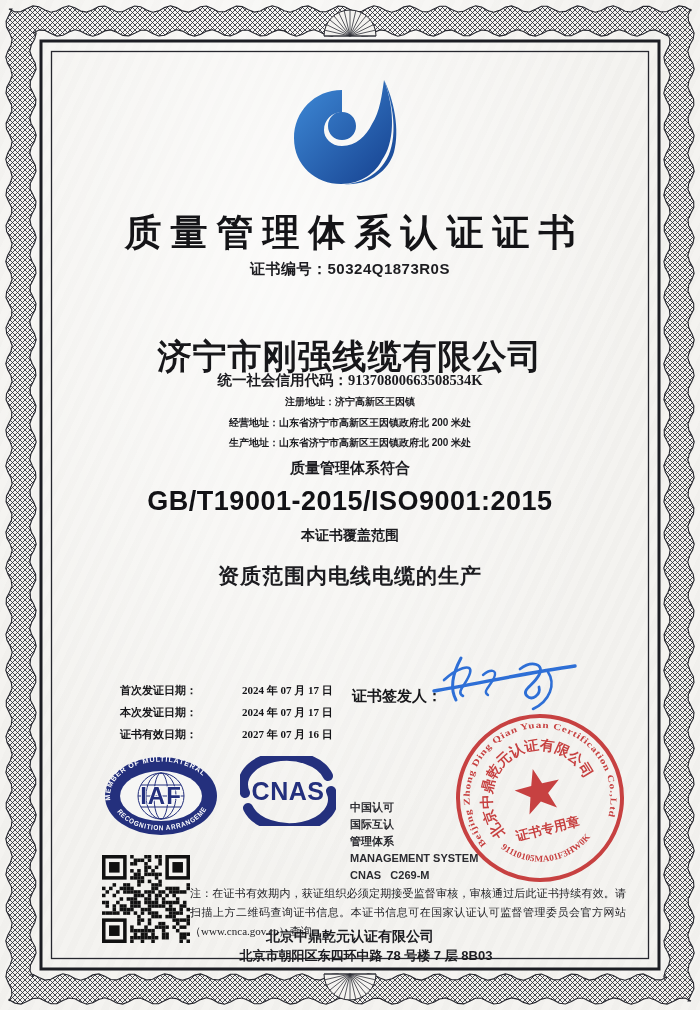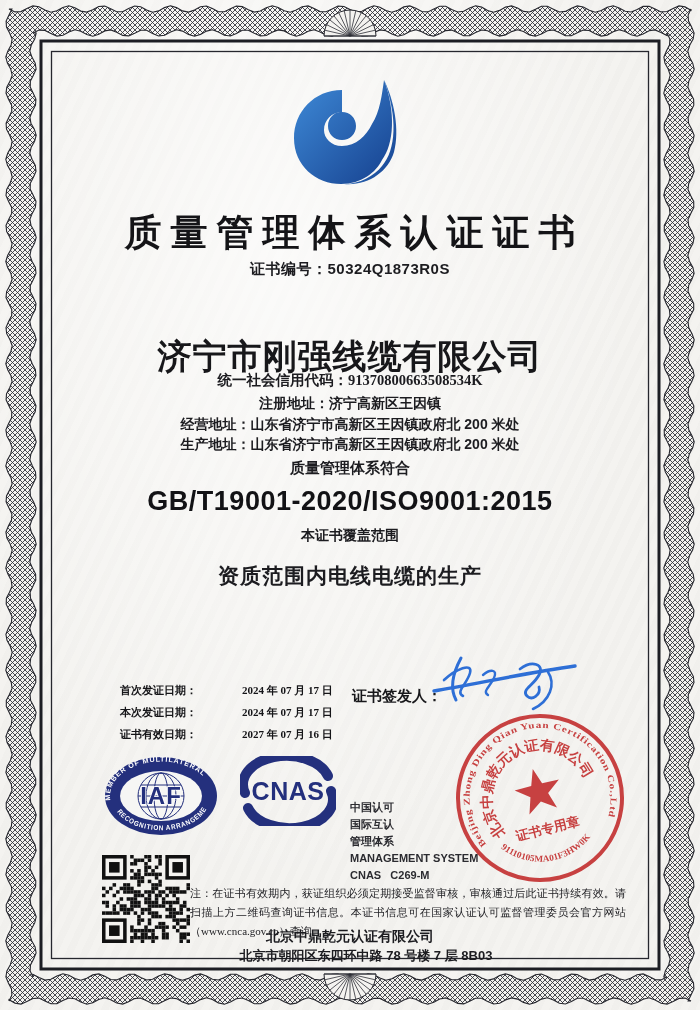--- a/index.html
+++ b/index.html
@@ -19,21 +19,21 @@
   #border-svg{position:absolute;left:0;top:0;}
   .abs{position:absolute;left:0;right:0;text-align:center;color:var(--ink,#1c1c20);}
   .title{
     font-size:37px;font-weight:800;letter-spacing:9px;color:#141417;
     text-indent:9px;
   }
   .certno{font-size:15px;font-weight:600;letter-spacing:.5px;}
   .declare{font-size:15px;font-weight:700;}
   .company{font-size:34px;font-weight:650;letter-spacing:1px;color:#17171a;}
   .credit{font-family:"Liberation Serif","DejaVu Serif",serif;font-weight:700;font-size:14.5px;}
-  .addr{font-size:14px;font-weight:700;}
+  .addr{font-size:10px;font-weight:700;}
   .conform{font-size:15px;font-weight:700;}
   .standard{font-size:27px;font-weight:800;letter-spacing:.5px;color:#121215;}
   .scopelabel{font-size:14px;font-weight:700;}
   .scope{font-size:21px;font-weight:800;letter-spacing:1px;}
   .dates{position:absolute;left:120px;top:679px;font-family:"Liberation Serif","DejaVu Serif",serif;}
   .date-row{display:flex;line-height:22px;font-size:11px;font-weight:700;color:#151518;}
   .date-row .lab{width:122px;text-align:justify;}
   .issuer{position:absolute;left:352px;top:687px;font-size:15px;font-weight:700;color:#17171a;}
   .sig{position:absolute;left:428px;top:645px;}
   .seal{position:absolute;left:452px;top:710px;opacity:.93;}
@@ -127,21 +127,21 @@
   <div class="abs credit" style="top:371px;">
     <span>统一社会信用代码：</span><span>91370800663508534K</span>
   </div>
 
   <div class="abs addr" style="top:395px;">注册地址：济宁高新区王因镇</div>
   <div class="abs addr" style="top:416px;">经营地址：山东省济宁市高新区王因镇政府北 200 米处</div>
   <div class="abs addr" style="top:436px;">生产地址：山东省济宁市高新区王因镇政府北 200 米处</div>
 
   <div class="abs conform" style="top:459px;">质量管理体系符合</div>
 
-  <div class="abs standard" style="top:486px;">GB/T19001-2020/ISO9001:2015</div>
+  <div class="abs standard" style="top:486px;">GB/T19001-2015/ISO9001:2015</div>
 
   <div class="abs scopelabel" style="top:527px;">本证书覆盖范围</div>
 
   <div class="abs scope" style="top:562px;">资质范围内电线电缆的生产</div>
 
   <div class="dates">
     <div class="date-row">
       <span class="lab">首次发证日期：</span>
       <span>2024 年 07 月 17 日</span>
     </div>

